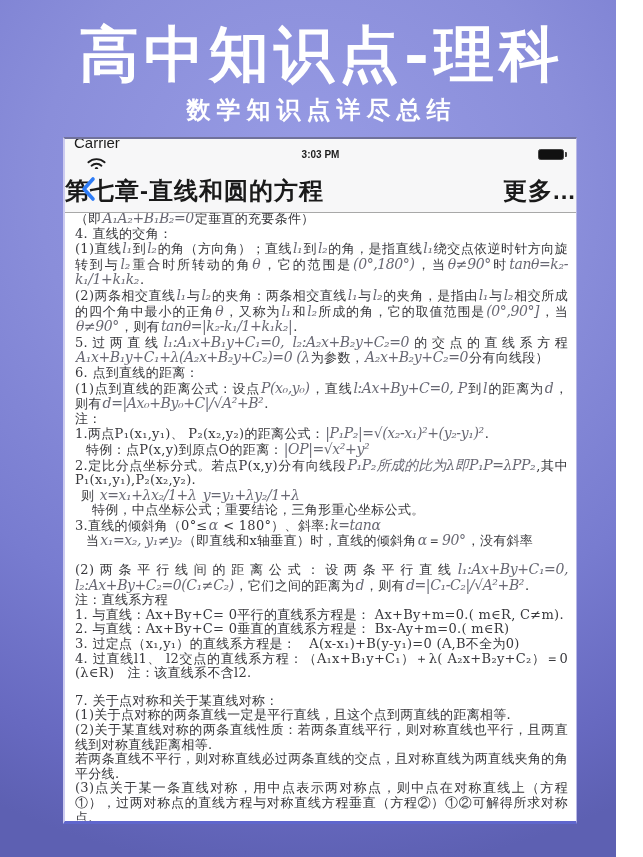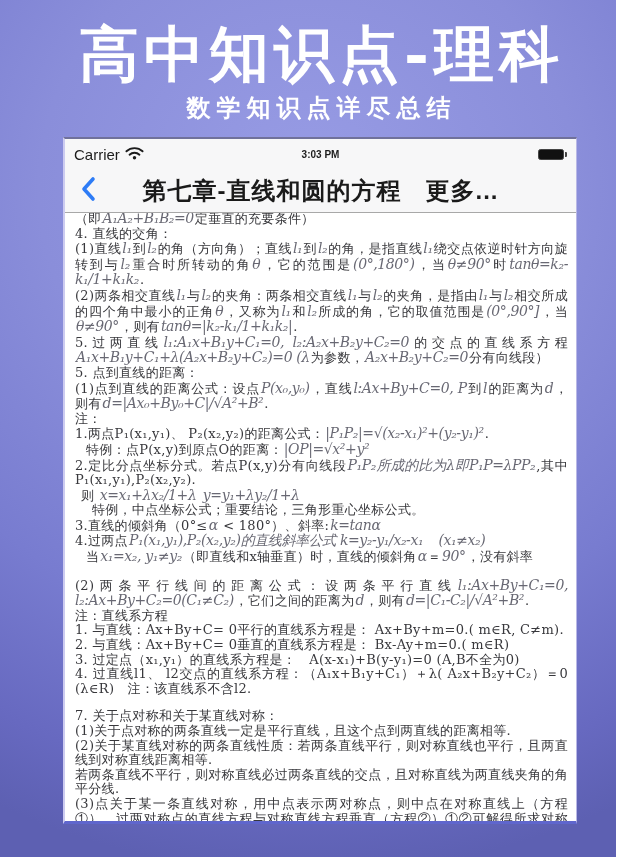--- a/index.html
+++ b/index.html
@@ -3,37 +3,37 @@
 <meta charset="utf-8">
 <style>
   html,body{margin:0;padding:0;}
   body{width:643px;height:857px;overflow:hidden;font-family:"Liberation Sans",sans-serif;}
   .stage{position:relative;width:616px;height:857px;
     background:radial-gradient(115% 80% at 50% 22%, #989ce5 0%, #8a8eda 38%, #787cd0 66%, #6769c0 88%, #5d60b2 100%);}
   
   .app-header{position:absolute;top:0;left:0;width:643px;text-align:center;color:#fff;}
   .app-title{margin-top:18px;font-family:"DejaVu Serif","Liberation Serif",serif;font-weight:700;
     font-size:60px;line-height:72px;letter-spacing:5px;}
-  .app-subtitle{margin-top:6px;font-family:Liberation Mono, monospace;font-weight:600;
+  .app-subtitle{margin-top:6px;font-family:Liberation Serif, serif;font-weight:600;
     font-size:24px;line-height:28px;letter-spacing:6px;}
   
   .phone-card{position:absolute;left:63px;top:137px;width:514px;height:687px;background:#fff;
     border-top:2px solid #70719b;border-left:2px solid #cccbf0;border-right:1px solid #b9b8e6;
     border-bottom:3px solid #5f66cd;box-sizing:border-box;overflow:hidden;}
   .status-bar{height:30px;background:#f7f7f8;display:flex;align-items:center;position:relative;
     padding:0 9px;color:#1c1c1c;font-size:15px;}
-  .carrier-wrap{display:flex;align-items:center;gap:5px;}
+  .carrier-wrap{display:flex;align-items:center;gap:5px;flex-direction:column;}
   .status-time{position:absolute;left:0;right:0;text-align:center;font-weight:600;font-size:10px;}
   .status-right{margin-left:auto;display:flex;align-items:center;z-index:1;}
   .battery{display:flex;align-items:center;}
   .battery-body{width:26px;height:11px;border:1.5px solid #444;border-radius:2.5px;background:#111;box-sizing:border-box;}
   .battery-cap{width:2px;height:5px;background:#444;border-radius:0 1px 1px 0;margin-left:1px;}
   .nav-bar{height:43px;background:#f7f7f8;border-bottom:1px solid #a8a8a8;display:flex;align-items:center;position:relative;}
   .back-button{position:absolute;left:10px;top:0;bottom:0;display:flex;align-items:center;padding:0 6px;cursor:pointer;}
-  .nav-center{flex:1;display:flex;justify-content:center;align-items:baseline;gap:24px;
+  .nav-center{flex:1;display:flex;justify-content:space-between;align-items:baseline;gap:24px;
     font-weight:700;color:#1a1a1a;font-size:24px;letter-spacing:1px;}
   .nav-more{cursor:pointer;}
   
   .page-body{height:614px;overflow:hidden;background:#fff;padding:5px 8px 0 10px;
     font-family:"DejaVu Serif","Liberation Serif",serif;color:#38383c;
     font-size:13px;line-height:14.6px;letter-spacing:0.3px;text-align:justify;}
   .page-body .line{margin:0;}
   .page-body .line:first-child{margin-top:-7px;}
   .line.blank{height:13px;}
   .ind1{padding-left:11px;}
@@ -86,30 +86,29 @@
         <span class="nav-more">更多...</span>
       </div>
     </div>
 
     <div class="page-body">
         <p class="line"><span class="t">（即</span><span class="f">A₁A₂+B₁B₂=0</span><span class="t">定垂直的充要条件）</span></p>
         <p class="line"><span class="t">4. 直线的交角：</span></p>
         <p class="line"><span class="t">(1)直线</span><span class="f">l₁</span><span class="t">到</span><span class="f">l₂</span><span class="t">的角（方向角）；直线</span><span class="f">l₁</span><span class="t">到</span><span class="f">l₂</span><span class="t">的角，是指直线</span><span class="f">l₁</span><span class="t">绕交点依逆时针方向旋转到与</span><span class="f">l₂</span><span class="t">重合时所转动的角</span><span class="f">θ</span><span class="t">，它的范围是</span><span class="f">(0°,180°)</span><span class="t">，当</span><span class="f">θ≠90°</span><span class="t">时</span><span class="f">tanθ=k₂-k₁/1+k₁k₂</span><span class="t">.</span></p>
         <p class="line"><span class="t">(2)两条相交直线</span><span class="f">l₁</span><span class="t">与</span><span class="f">l₂</span><span class="t">的夹角：两条相交直线</span><span class="f">l₁</span><span class="t">与</span><span class="f">l₂</span><span class="t">的夹角，是指由</span><span class="f">l₁</span><span class="t">与</span><span class="f">l₂</span><span class="t">相交所成的四个角中最小的正角</span><span class="f">θ</span><span class="t">，又称为</span><span class="f">l₁</span><span class="t">和</span><span class="f">l₂</span><span class="t">所成的角，它的取值范围是</span><span class="f">(0°,90°]</span><span class="t">，当</span><span class="f">θ≠90°</span><span class="t">，则有</span><span class="f">tanθ=|k₂-k₁/1+k₁k₂|</span><span class="t">.</span></p>
         <p class="line"><span class="t">5.过两直线</span><span class="f">l₁:A₁x+B₁y+C₁=0, l₂:A₂x+B₂y+C₂=0</span><span class="t">的交点的直线系方程</span><span class="f">A₁x+B₁y+C₁+λ(A₂x+B₂y+C₂)=0 (λ</span><span class="t">为参数，</span><span class="f">A₂x+B₂y+C₂=0</span><span class="t">分有向线段）</span></p>
-        <p class="line"><span class="t">5. 点到直线的距离：</span></p>
+        <p class="line"><span class="t">6. 点到直线的距离：</span></p>
         <p class="line"><span class="t">(1)点到直线的距离公式：设点</span><span class="f">P(x₀,y₀)</span><span class="t">，直线</span><span class="f">l:Ax+By+C=0, P</span><span class="t">到</span><span class="f">l</span><span class="t">的距离为</span><span class="f">d</span><span class="t">，则有</span><span class="f">d=|Ax₀+By₀+C|/√A²+B²</span><span class="t">.</span></p>
         <p class="line"><span class="t">注：</span></p>
         <p class="line"><span class="t">1.两点P₁(x₁,y₁)、 P₂(x₂,y₂)的距离公式：</span><span class="f">|P₁P₂|=√(x₂-x₁)²+(y₂-y₁)²</span><span class="t">.</span></p>
         <p class="line ind1"><span class="t">特例：点P(x,y)到原点O的距离：</span><span class="f">|OP|=√x²+y²</span></p>
         <p class="line"><span class="t">2.定比分点坐标分式。若点P(x,y)分有向线段</span><span class="f">P₁P₂所成的比为λ即P₁P=λPP₂</span><span class="t">,其中P₁(x₁,y₁),P₂(x₂,y₂).</span></p>
         <p class="line ind3"><span class="t">则 </span><span class="f">x=x₁+λx₂/1+λ</span><span class="t"> </span><span class="f">y=y₁+λy₂/1+λ</span></p>
         <p class="line ind2"><span class="t">特例，中点坐标公式；重要结论，三角形重心坐标公式。</span></p>
         <p class="line"><span class="t">3.直线的倾斜角（0°≤</span><span class="f">α</span><span class="t"> &lt; 180°）、斜率:</span><span class="f">k=tanα</span></p>
-        <p class="line"><span class="t">4.过两点</span><span class="f">P₁(x₁,y₁),P₂(x₂,y₂)的直线斜率公式 k=y₂-y₁/x₂-x₁</span><span class="t">　</span><span class="f">(x₁≠x₂)</span></p>
         <p class="line ind1"><span class="t">当</span><span class="f">x₁=x₂, y₁≠y₂</span><span class="t">（即直线和x轴垂直）时，直线的倾斜角</span><span class="f">α</span><span class="t">＝</span><span class="f">90°</span><span class="t">，没有斜率</span></p>
         <p class="line blank"></p>
         <p class="line"><span class="t">(2)两条平行线间的距离公式：设两条平行直线</span><span class="f">l₁:Ax+By+C₁=0, l₂:Ax+By+C₂=0(C₁≠C₂)</span><span class="t">，它们之间的距离为</span><span class="f">d</span><span class="t">，则有</span><span class="f">d=|C₁-C₂|/√A²+B²</span><span class="t">.</span></p>
         <p class="line"><span class="t">注：直线系方程</span></p>
         <p class="line"><span class="t">1. 与直线：Ax+By+C= 0平行的直线系方程是： Ax+By+m=0.( m∈R, C≠m).</span></p>
         <p class="line"><span class="t">2. 与直线：Ax+By+C= 0垂直的直线系方程是： Bx-Ay+m=0.( m∈R)</span></p>
         <p class="line"><span class="t">3. 过定点（x₁,y₁）的直线系方程是：　A(x-x₁)+B(y-y₁)=0 (A,B不全为0)</span></p>
         <p class="line"><span class="t">4. 过直线l1、 l2交点的直线系方程：（A₁x+B₁y+C₁）＋λ( A₂x+B₂y+C₂）＝0 (λ∈R)　注：该直线系不含l2.</span></p>
         <p class="line blank"></p>
         <p class="line"><span class="t">7. 关于点对称和关于某直线对称：</span></p>

